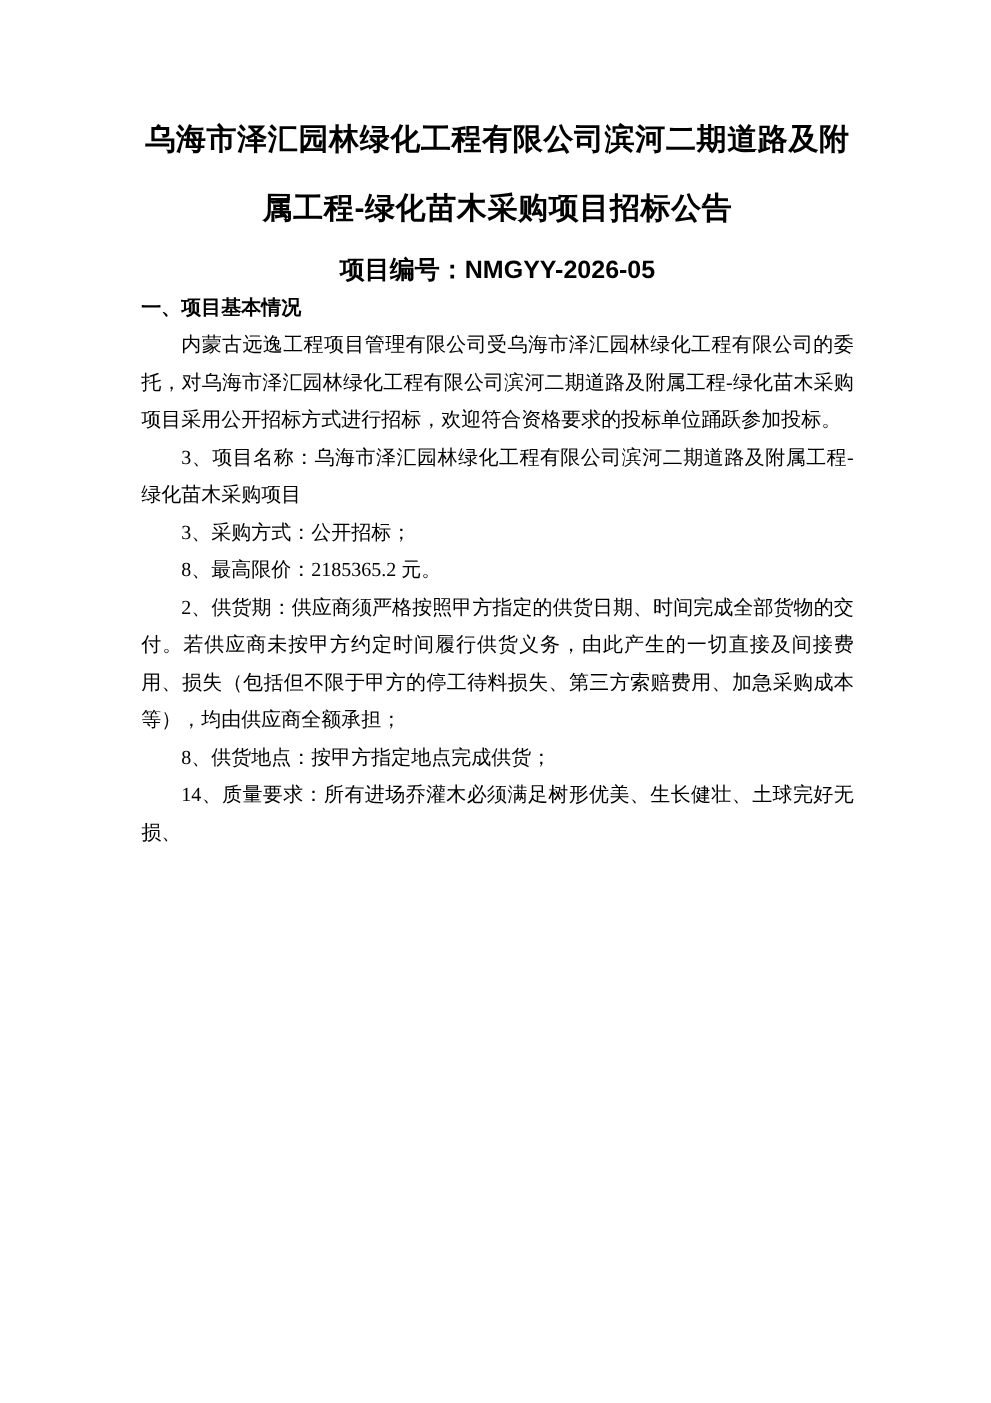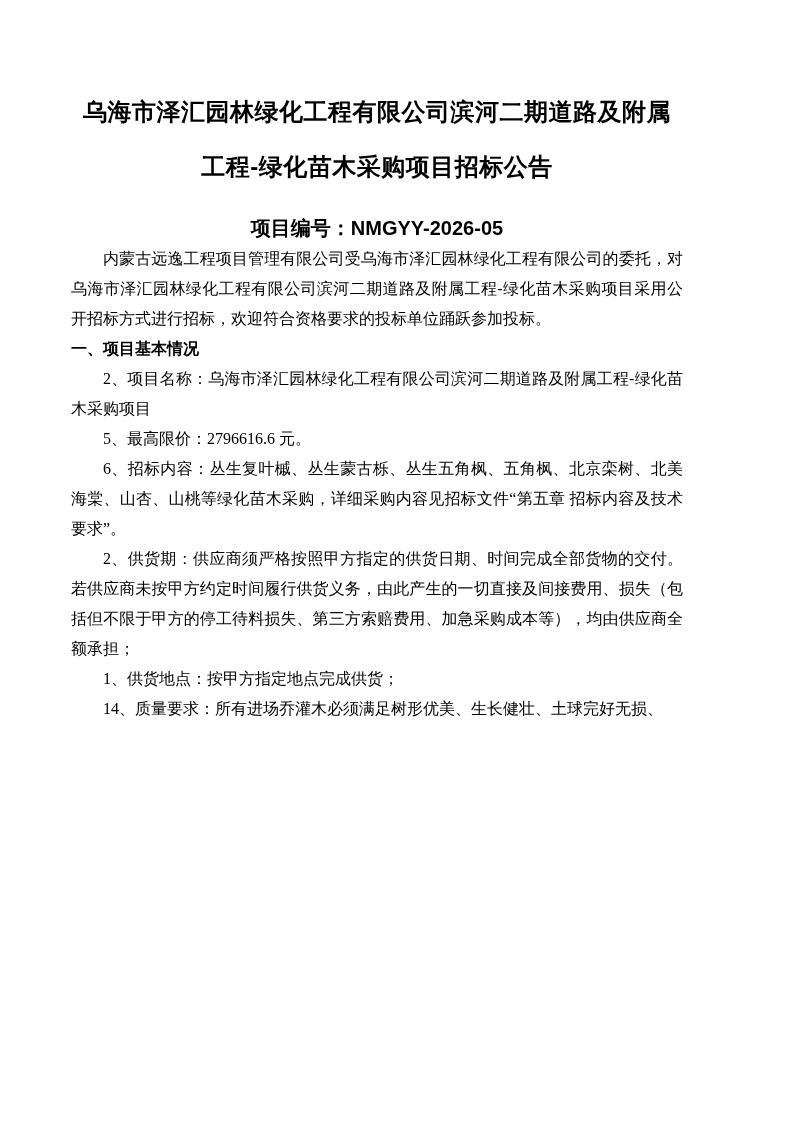--- a/index.html
+++ b/index.html
@@ -7,39 +7,39 @@
     padding: 0;
     background: #ffffff;
   }
   .page {
     position: relative;
     width: 793px;
     height: 1122px;
     margin: 0 auto;
     background: #ffffff;
     box-sizing: border-box;
-    padding: 84px 110px 0 71px;
+    padding: 84px 110px 0 113px;
     overflow: hidden;
     color: #000000;
   }
   .doc-title {
     font-family: "Liberation Sans", "DejaVu Sans", sans-serif;
     font-size: 24px;
     font-weight: bold;
     text-align: center;
     line-height: 55px;
     letter-spacing: 0.5px;
   }
   .project-no {
     font-family: "Liberation Sans", "DejaVu Sans", sans-serif;
     font-size: 20px;
     font-weight: bold;
     text-align: center;
     line-height: 32px;
-    margin-top: 18px;
+    margin-top: 6px;
   }
   .body-text {
     font-family: "Liberation Serif", "DejaVu Serif", serif;
     font-size: 16px;
     line-height: 30px;
     text-align: justify;
   }
   .para {
     margin: 0;
     text-indent: 2em;
@@ -54,26 +54,26 @@
 <body>
 
 <div class="page">
 
   <div class="doc-title">乌海市泽汇园林绿化工程有限公司滨河二期道路及附属工程-绿化苗木采购项目招标公告</div>
 
   <div class="project-no">项目编号：NMGYY-2026-05</div>
 
   <div class="body-text">
 
+    <p class="para section-heading">一、项目基本情况</p>
+
     <p class="para">内蒙古远逸工程项目管理有限公司受乌海市泽汇园林绿化工程有限公司的委托，对乌海市泽汇园林绿化工程有限公司滨河二期道路及附属工程-绿化苗木采购项目采用公开招标方式进行招标，欢迎符合资格要求的投标单位踊跃参加投标。</p>
 
-    <p class="para section-heading">一、项目基本情况</p>
-
-    <p class="para">2、项目名称：乌海市泽汇园林绿化工程有限公司滨河二期道路及附属工程-绿化苗木采购项目</p>
-    <p class="para">5、最高限价：2796616.6 元。</p>
-    <p class="para">6、招标内容：丛生复叶槭、丛生蒙古栎、丛生五角枫、五角枫、北京栾树、北美海棠、山杏、山桃等绿化苗木采购，详细采购内容见招标文件“第五章 招标内容及技术要求”。</p>
+    <p class="para">3、项目名称：乌海市泽汇园林绿化工程有限公司滨河二期道路及附属工程-绿化苗木采购项目</p>
+    <p class="para">3、采购方式：公开招标；</p>
+    <p class="para">8、最高限价：2185365.2 元。</p>
     <p class="para">2、供货期：供应商须严格按照甲方指定的供货日期、时间完成全部货物的交付。若供应商未按甲方约定时间履行供货义务，由此产生的一切直接及间接费用、损失（包括但不限于甲方的停工待料损失、第三方索赔费用、加急采购成本等），均由供应商全额承担；</p>
-    <p class="para">1、供货地点：按甲方指定地点完成供货；</p>
+    <p class="para">8、供货地点：按甲方指定地点完成供货；</p>
     <p class="para">14、质量要求：所有进场乔灌木必须满足树形优美、生长健壮、土球完好无损、</p>
 
   </div>
 
 </div>
 
 </body></html>

